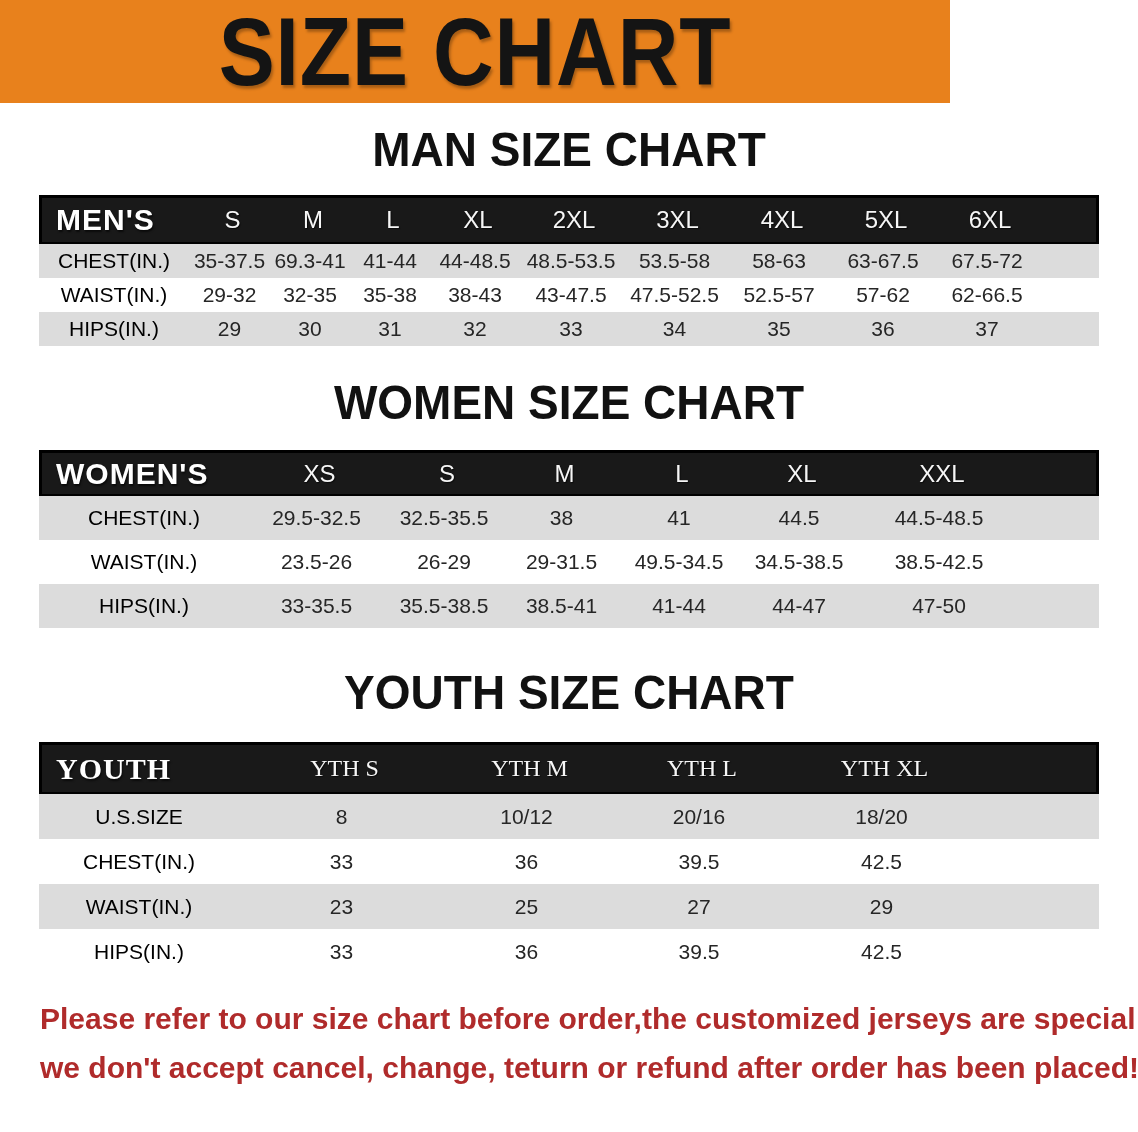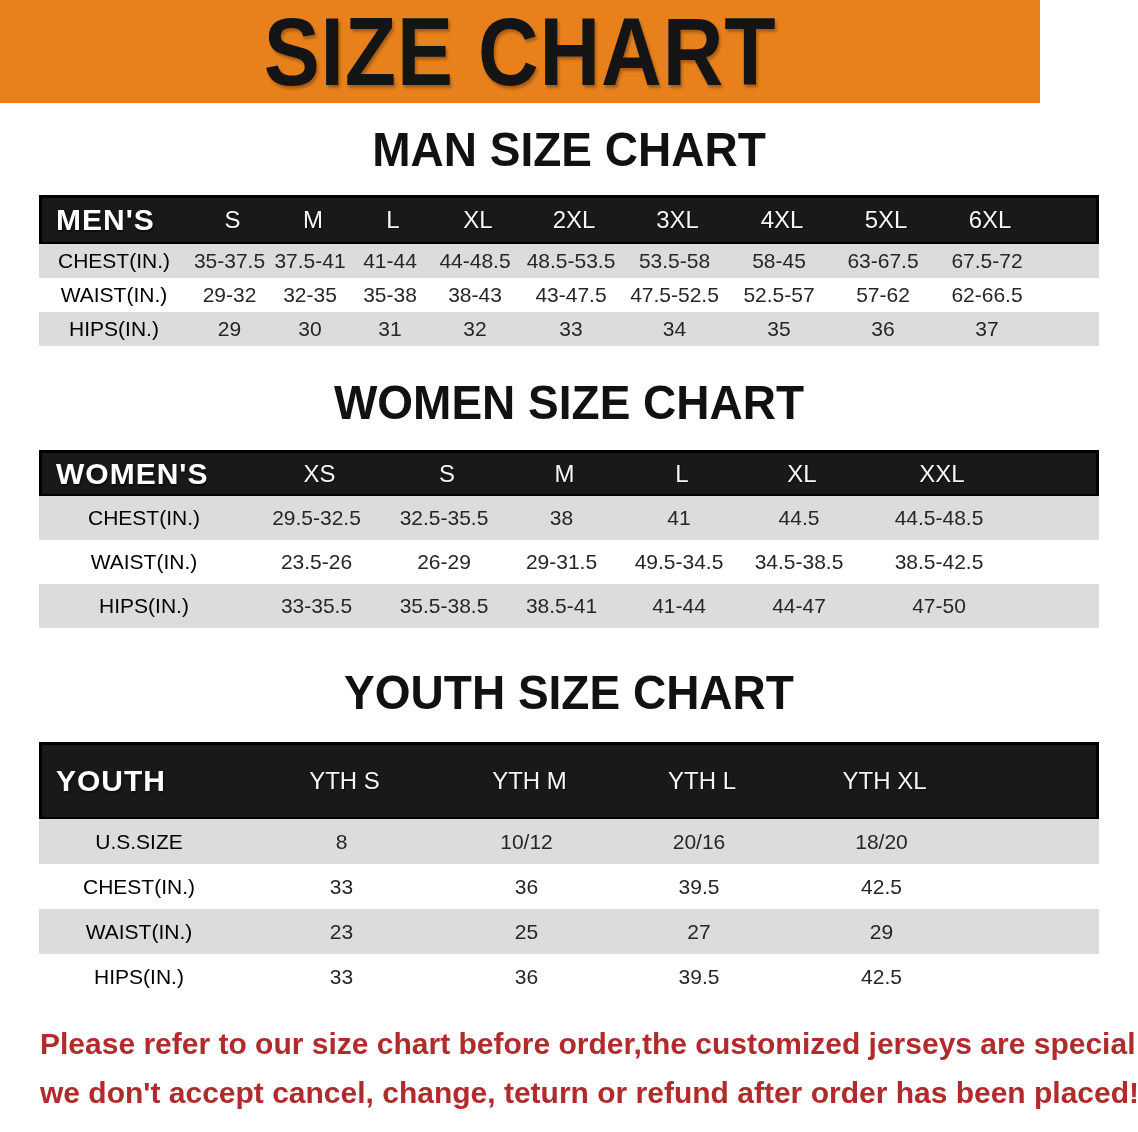--- a/index.html
+++ b/index.html
@@ -9,21 +9,21 @@
     --footer-red:#B02B2B;
   }
   *{box-sizing:border-box;}
   html,body{margin:0;padding:0;}
   body{
     width:1138px;height:1132px;overflow:hidden;background:#fff;
     font-family:"Liberation Sans", sans-serif;
   }
   
   .banner{
-    width:1040px;height:103px;background:var(--banner-bg);
+    width:950px;height:103px;background:var(--banner-bg);
     display:flex;align-items:center;justify-content:center;
   }
   .banner-title{
     font-size:96px;font-weight:800;color:#141414;line-height:1;
     transform:scale(0.875,1.0);letter-spacing:1px;white-space:nowrap;
     text-shadow:2px 3px 3px rgba(0,0,0,0.28);
   }
   
   .section-heading{
     text-align:center;font-size:46px;font-weight:800;color:#111;
@@ -59,21 +59,21 @@
   .men .c1{width:81px;}.men .c2{width:80px;}.men .c3{width:80px;}
   .men .c4{width:90px;}.men .c5{width:102px;}.men .c6{width:105px;}
   .men .c7{width:104px;}.men .c8{width:104px;}.men .c9{width:104px;}
   
   .women .band{height:46px;}
   .women .row{height:44px;}
   .women .c0{width:210px;}
   .women .c1{width:135px;}.women .c2{width:120px;}.women .c3{width:115px;}
   .women .c4{width:120px;}.women .c5{width:120px;}.women .c6{width:160px;}
   
-  .youth .band{height:77px;}
+  .youth .band{height:52px;font-family:Liberation Serif, serif;}
   .youth .row{height:45px;}
   .youth .c0{width:200px;}
   .youth .c1{width:205px;text-align:center;}.youth .c2{width:165px;}
   .youth .c3{width:180px;}.youth .c4{width:185px;}
   
   .footer-note{
     margin:20px 38px 0 40px;color:var(--footer-red);
     font-size:30px;line-height:49px;font-weight:bold;
   }
   .footer-line{white-space:nowrap;}
@@ -96,26 +96,26 @@
         <div class="cell c4 band-size">XL</div>
         <div class="cell c5 band-size">2XL</div>
         <div class="cell c6 band-size">3XL</div>
         <div class="cell c7 band-size">4XL</div>
         <div class="cell c8 band-size">5XL</div>
         <div class="cell c9 band-size">6XL</div>
       </div>
       <div class="row gray">
         <div class="cell c0 row-label">CHEST(IN.)</div>
         <div class="cell c1 val">35-37.5</div>
-        <div class="cell c2 val">37.5-41</div>
+        <div class="cell c2 val">69.3-41</div>
         <div class="cell c3 val">41-44</div>
         <div class="cell c4 val">44-48.5</div>
         <div class="cell c5 val">48.5-53.5</div>
         <div class="cell c6 val">53.5-58</div>
-        <div class="cell c7 val">58-45</div>
+        <div class="cell c7 val">58-63</div>
         <div class="cell c8 val">63-67.5</div>
         <div class="cell c9 val">67.5-72</div>
       </div>
       <div class="row">
         <div class="cell c0 row-label">WAIST(IN.)</div>
         <div class="cell c1 val">29-32</div>
         <div class="cell c2 val">32-35</div>
         <div class="cell c3 val">35-38</div>
         <div class="cell c4 val">38-43</div>
         <div class="cell c5 val">43-47.5</div>

